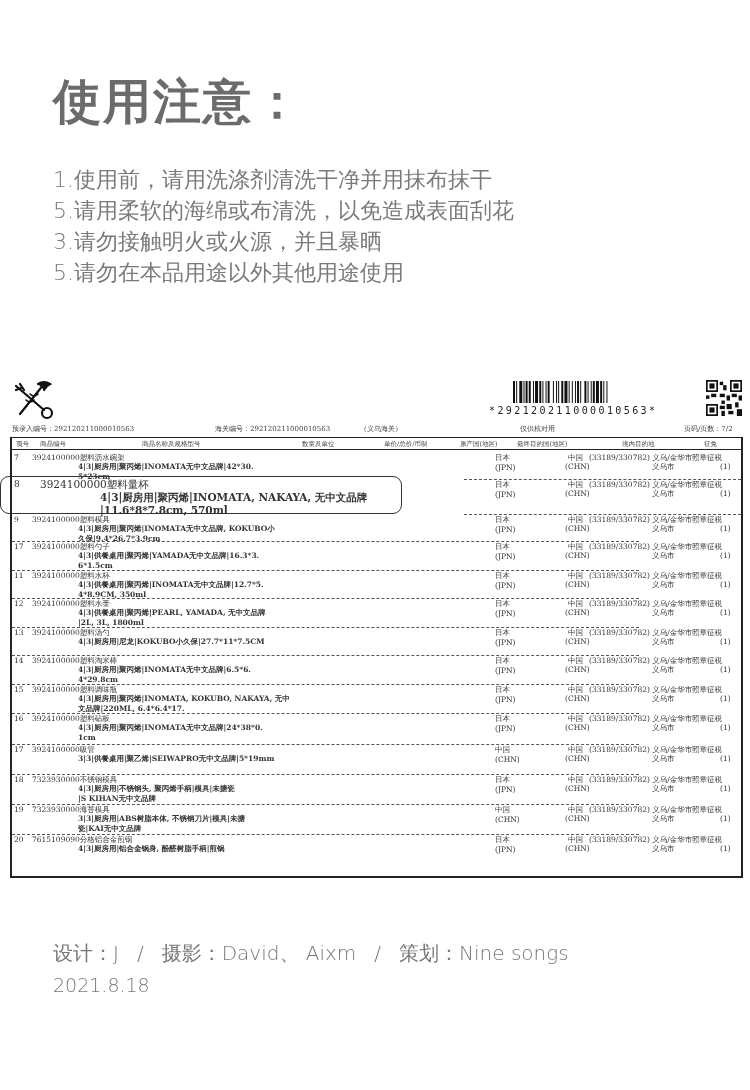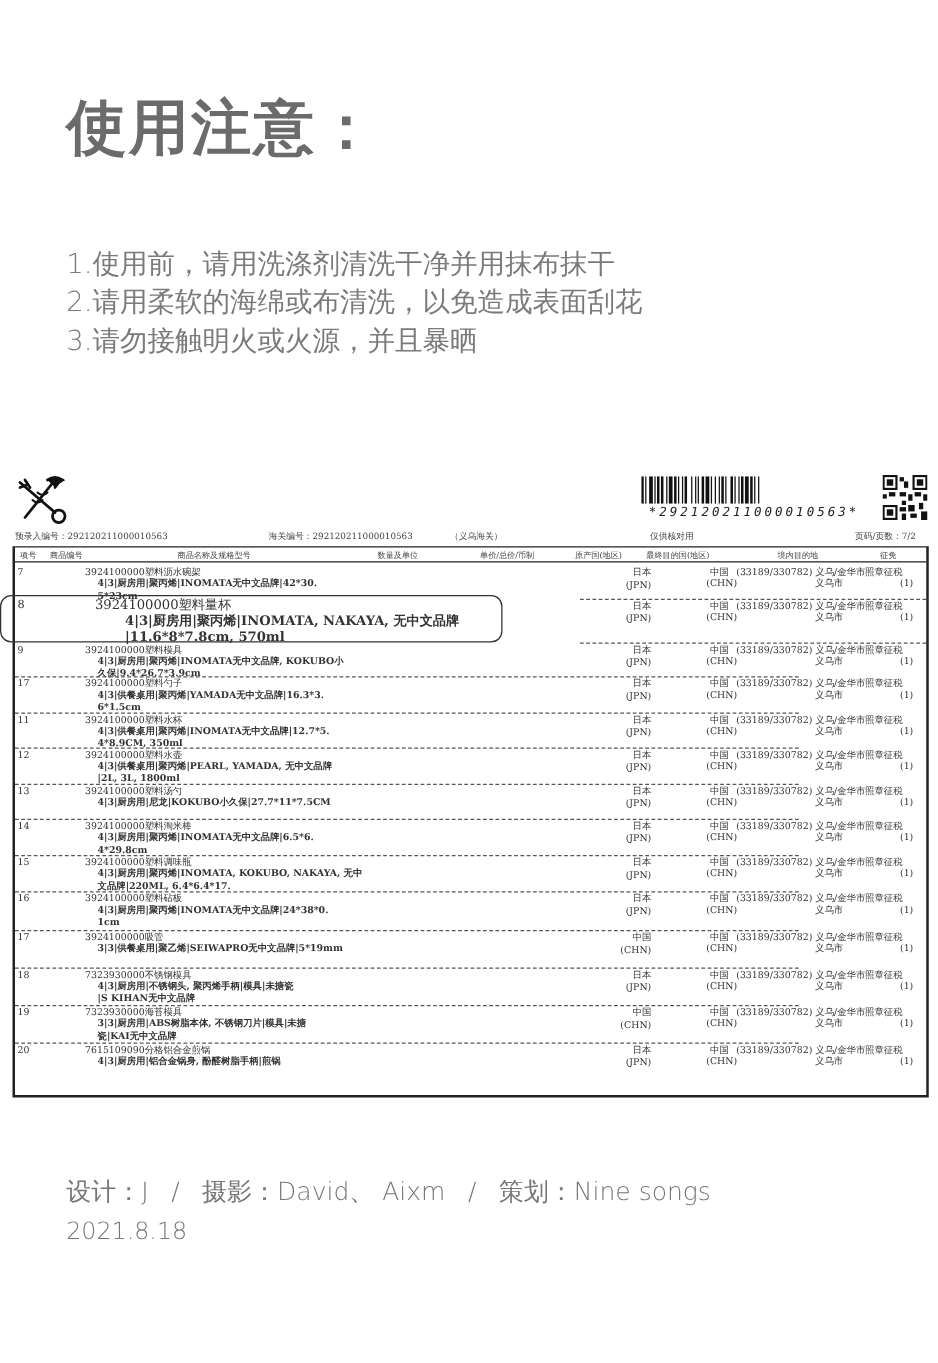--- a/index.html
+++ b/index.html
@@ -3,39 +3,39 @@
 <meta charset="utf-8">
 <style>
   * { box-sizing: border-box; margin: 0; padding: 0; }
   html, body { width: 750px; height: 1090px; background: #ffffff; overflow: hidden; }
   body { font-family: "DejaVu Sans", "Liberation Sans", sans-serif; color: #666; position: relative; }
 
   .title {
     position: absolute; left: 53px; top: 70px;
     font-size: 48px; font-weight: bold; color: #6b6b6b; letter-spacing: 2px;
   }
-  .notes { position: absolute; left: 53px; top: 164px; margin-top: 32px; }
+  .notes { position: absolute; left: 53px; top: 164px; }
   .note {
     font-size: 22px; color: #7a7a7a; height: 31px; line-height: 31px; white-space: nowrap;
     font-weight: 300;
   }
 
   .doc {
     position: absolute; left: 8px; top: 375px; width: 738px; height: 505px;
     font-family: "DejaVu Serif", "Liberation Serif", serif; color: #333;
   }
   .logo { position: absolute; left: 2px; top: 3px; width: 46px; height: 42px; }
   .doc-title {
     position: absolute; left: 228px; top: 14px; font-size: 16px; font-weight: bold; color: #222;
     letter-spacing: 1px;
   }
   .barcode { position: absolute; left: 505px; top: 6px; width: 186px; height: 22px; display: flex; gap: 0; }
   .barcode-num {
-    position: absolute; left: 511px; top: 30px; width: 190px; font-family: "DejaVu Sans Mono", monospace;
-    font-size: 10px; letter-spacing: 2.4px; color: #222; font-style: italic;
+    position: absolute; left: 481px; top: 30px; width: 190px; font-family: "DejaVu Sans Mono", monospace;
+    font-size: 10px; letter-spacing: 2.4px; color: #222;
   }
   .qr { position: absolute; left: 698px; top: 5px; width: 36px; height: 36px; }
 
   .meta { position: absolute; top: 49px; font-size: 7px; color: #444; white-space: nowrap; }
 
   .table {
     position: absolute; left: 2px; top: 62px; width: 733px; height: 441px;
     border: 2px solid #222; border-top: 1.5px solid #222;
   }
   .thead {
@@ -46,26 +46,26 @@
 
   .row { position: absolute; left: 0; width: 100%; }
   .row .sep {
     position: absolute; left: 0; top: 0; width: 627px; border-top: 1px dashed #555;
   }
   .row .sep-r {
     position: absolute; left: 452px; top: 0; width: 277px; border-top: 1px dashed #555;
   }
   .cell { position: absolute; font-size: 7.5px; color: #333; white-space: nowrap; line-height: 9.5px; }
   .row .num { left: 2px; top: 1px; }
-  .row .code { left: 20px; top: 1px; margin-left: 36px; }
+  .row .code { left: 20px; top: 1px; }
   .row .spec { left: 66px; top: 10px; font-weight: bold; }
   .row.big .num { font-size: 9px; }
   .row.big .code { font-size: 10.5px; top: 1px; left: 28px; }
   .row.big .spec { font-size: 10.5px; line-height: 13px; left: 88px; top: 12px; }
-  .origin { left: 483px; top: 1px; text-align: right; width: 26px; }
+  .origin { left: 483px; top: 1px; text-align: left; width: 26px; }
   .dest { left: 553px; top: 1px; }
   .region2 { left: 640px; top: 10px; }
   .exempt { left: 680px; top: 1px; }
   .exempt2 { left: 708px; top: 10px; }
 
   .highlight {
     position: absolute; left: -8px; top: 101px; width: 402px; height: 38px;
     border: 1.5px solid #333; border-radius: 9px;
   }
 
@@ -76,22 +76,23 @@
   .credits .slash { margin: 0 18px; }
   .date { position: absolute; left: 53px; top: 974px; font-size: 19px; color: #777; font-weight: 300; }
 </style>
 </head>
 <body>
 
 <div class="title">使用注意：</div>
 
 <div class="notes">
   <div class="note">1.使用前，请用洗涤剂清洗干净并用抹布抹干</div>
-  <div class="note">2.请用柔软的海绵或布清洗，以免造成表面刮花</div>
+  <div class="note">5.请用柔软的海绵或布清洗，以免造成表面刮花</div>
   <div class="note">3.请勿接触明火或火源，并且暴晒</div>
+  <div class="note">5.请勿在本品用途以外其他用途使用</div>
 </div>
 
 <div class="doc">
   <svg class="logo" viewBox="0 0 46 42">
     <g stroke="#111" fill="none" stroke-width="2.2" stroke-linecap="round">
       <line x1="6" y1="8" x2="34" y2="32"></line>
       <line x1="10" y1="6" x2="14" y2="12"></line>
       <line x1="6" y1="12" x2="11" y2="10"></line>
       <circle cx="37" cy="35" r="5"></circle>
       <line x1="34" y1="6" x2="10" y2="36"></line>

